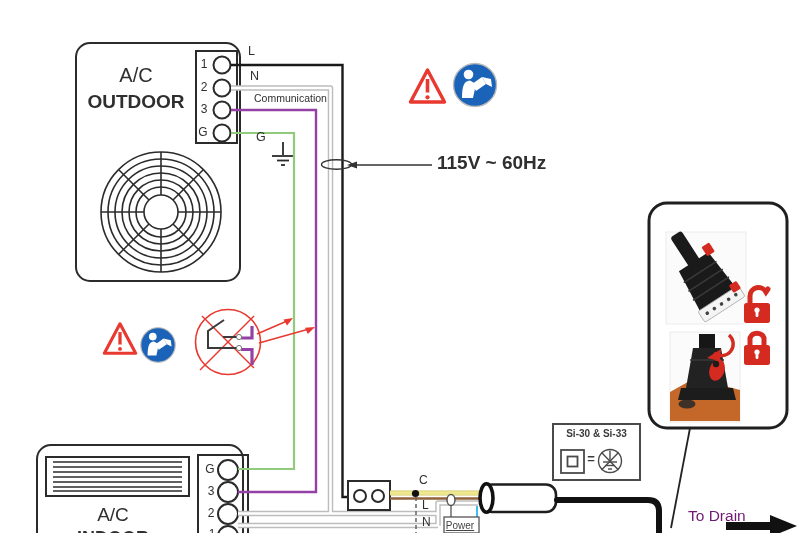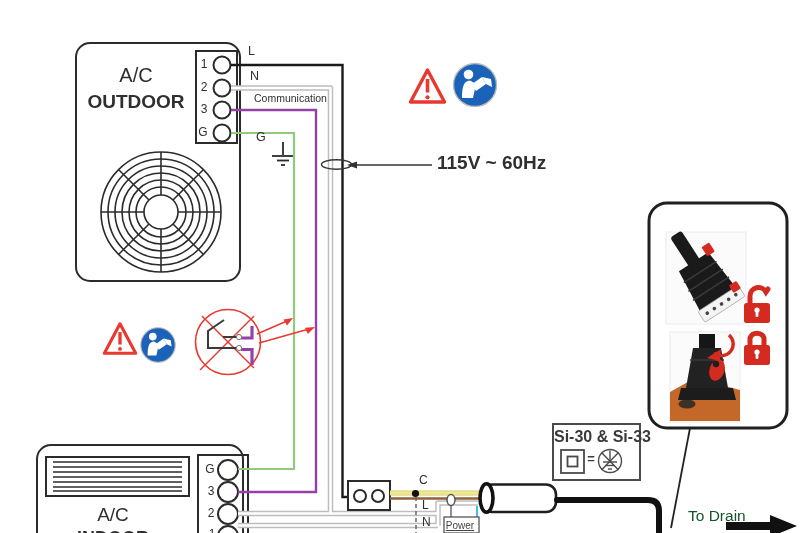--- a/index.html
+++ b/index.html
@@ -253,29 +253,29 @@
 <div class="lbl ctr" style="left:198px;top:103px;width:12px;font-size:12px;">3</div>
 <div class="lbl ctr" style="left:197px;top:126px;width:12px;font-size:12px;">G</div>
 
 <div class="lbl" style="left:248px;top:45px;font-size:12.5px;">L</div>
 <div class="lbl" style="left:250px;top:70px;font-size:12.5px;">N</div>
 <div class="lbl" style="left:254px;top:93px;font-size:10.5px;">Communication</div>
 <div class="lbl" style="left:256px;top:131px;font-size:12.5px;">G</div>
 
 <div class="lbl bold" style="left:437px;top:153px;font-size:19px;text-align:right;">115V ~  60Hz</div>
 
-<div class="lbl ctr sem" style="left:554px;top:428px;width:85px;font-size:16px;color:#3a3a3a;">Si-30 &amp; Si-33</div>
+<div class="lbl ctr sem" style="left:554px;top:428px;width:85px;font-size:10px;color:#3a3a3a;">Si-30 &amp; Si-33</div>
 <div class="lbl ctr bold" style="left:584px;top:452px;width:14px;font-size:13px;color:#3a3a3a;">=</div>
 
 <div class="lbl" style="left:419px;top:474px;font-size:12px;">C</div>
 <div class="lbl" style="left:422px;top:499px;font-size:12px;">L</div>
 <div class="lbl" style="left:422px;top:516px;font-size:12px;">N</div>
 <div class="lbl ctr" style="left:444px;top:520px;width:32px;font-size:10px;color:#444;text-decoration:underline;">Power</div>
 
-<div class="lbl" style="left:688px;top:507px;font-size:15.5px;color:#14532d;">To Drain</div>
+<div class="lbl" style="left:688px;top:507px;font-size:15.5px;color:#701a75;">To Drain</div>
 
 <div class="lbl ctr" style="left:58px;top:505px;width:110px;font-size:19px;">A/C</div>
 <div class="lbl ctr bold" style="left:58px;top:529px;width:110px;font-size:18px;">INDOOR</div>
 
 <div class="lbl ctr" style="left:204px;top:463px;width:12px;font-size:12px;">G</div>
 <div class="lbl ctr" style="left:205px;top:485px;width:12px;font-size:12px;">3</div>
 <div class="lbl ctr" style="left:205px;top:507px;width:12px;font-size:12px;">2</div>
 <div class="lbl ctr" style="left:206px;top:528px;width:12px;font-size:12px;">1</div>
 
 </div>

